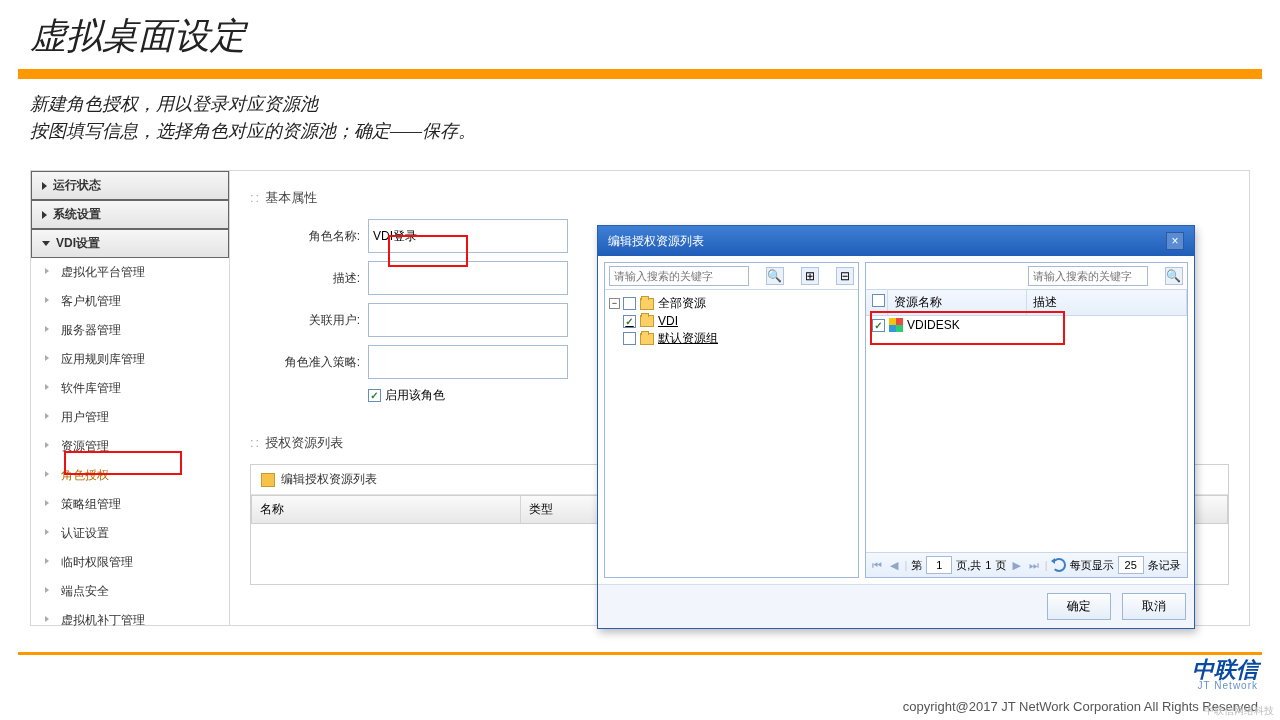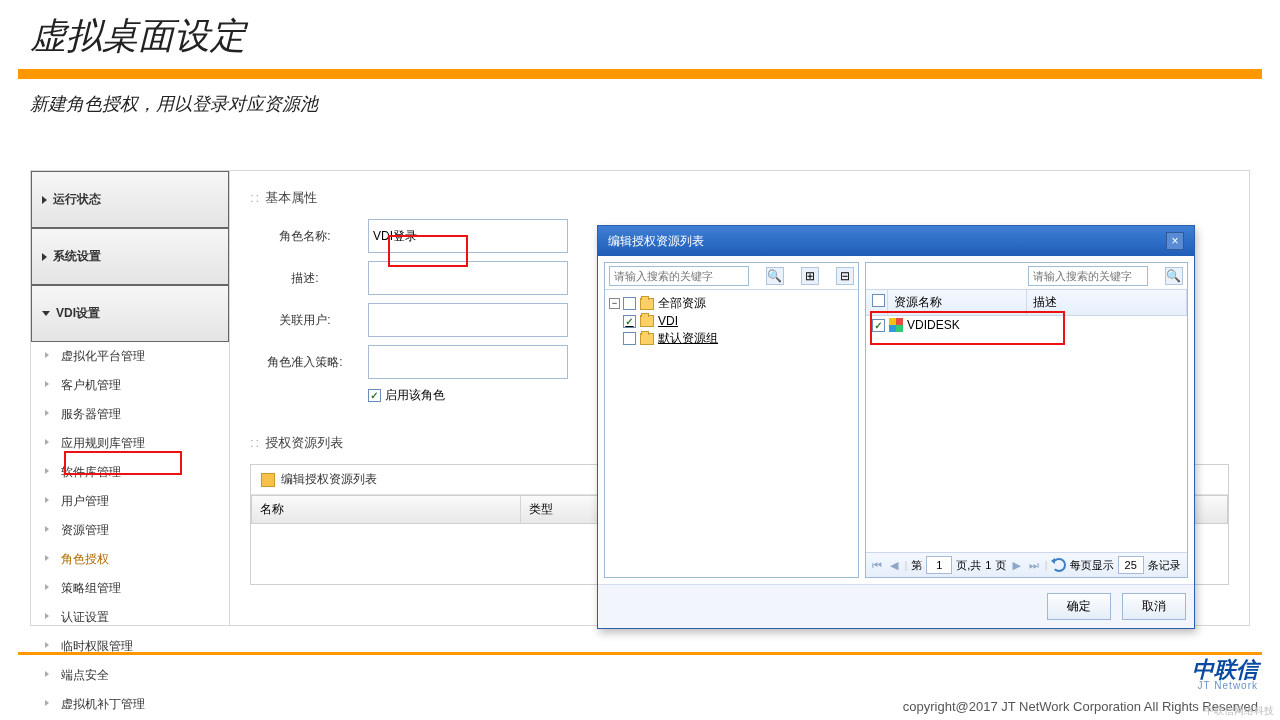--- a/index.html
+++ b/index.html
@@ -2,32 +2,32 @@
 <html><head>
 <meta charset="utf-8">
 <style>
 * { box-sizing: border-box; margin: 0; padding: 0; }
 body { font-family: "Microsoft YaHei", "SimSun", sans-serif; font-size: 12px; background: #fff; width: 1280px; height: 720px; overflow: hidden; position: relative; }
 .slide-title { font-family: "SimSun", serif; font-size: 36px; padding: 12px 30px 8px; font-style: italic; color: #222; }
 .orange-bar { height: 10px; background: #ff9800; margin: 0 18px; }
 .subtitle { font-family: "SimSun", serif; font-size: 18px; padding: 12px 30px 10px; line-height: 1.5; font-style: italic; color: #222; }
 .app { position: absolute; left: 30px; top: 170px; right: 30px; height: 456px; display: flex; }
 .sidebar { width: 200px; border: 1px solid #d8d8d8; background: #fff; }
-.sidebar-top { border: 1px solid #666; background: linear-gradient(#f6f6f6,#e4e4e4); padding: 19px 10px; font-weight: bold; color: #333; }
+.sidebar-top { border: 1px solid #666; background: linear-gradient(#f6f6f6,#e4e4e4); padding: 5px 10px; font-weight: bold; color: #333; }
 .sidebar-top .tri { display:inline-block; width:0; height:0; border-top:4px solid transparent; border-bottom:4px solid transparent; border-left:5px solid #333; margin-right:6px; vertical-align:middle; }
 .sidebar-top.open .tri { border-left:4px solid transparent; border-right:4px solid transparent; border-top:5px solid #333; border-bottom:0; }
 .sidebar-item { padding: 6px 10px 6px 30px; color: #333; position: relative; cursor:pointer; }
 .sidebar-item .arrow { position:absolute; left:14px; top:10px; width:0; height:0; border-top:3px solid transparent; border-bottom:3px solid transparent; border-left:4px solid #aaa; }
 .sidebar-item.active { color: #b06a00; }
 .highlight-box { position:absolute; border:2px solid #e11; pointer-events:none; }
 .content { flex:1; position:relative; border:1px solid #d8d8d8; border-left:0; background:#fff; padding: 10px 20px; }
 .section-title { font-size: 13px; color:#444; margin: 8px 0 12px; }
 .section-title .dots { color:#aaa; letter-spacing:2px; margin-right:4px; }
 .form-row { display:flex; align-items:center; margin: 8px 0; }
-.form-label { width: 110px; text-align:center; margin-right:8px; color:#333; }
+.form-label { width: 110px; text-align:right; margin-right:8px; color:#333; }
 .form-input { border:1px solid #a7bcd4; height:24px; padding:16px 4px; font-size:12px; width:200px; }
 .form-check { margin-left: 118px; }
 .grid-head { border:1px solid #cfcfcf; background:linear-gradient(#fafafa,#e8e8e8); display:flex; }
 .grid-head > div { padding:5px 8px; border-right:1px solid #d4d4d4; }
 .auth-panel { border:1px solid #d0d0d0; background:#fff; margin-top:8px; }
 .auth-panel-title { padding:6px 10px; color:#333; border-bottom:1px solid #e4e4e4; }
 .auth-panel-title .ico { display:inline-block; width:14px; height:14px; background:#f6c24a; border:1px solid #c99a2e; vertical-align:middle; margin-right:6px; position:relative; }
 .dialog { position:absolute; left:597px; top:225px; width:598px; border:1px solid #2a5faf; background:#fff; box-shadow: 2px 4px 8px rgba(0,0,0,.25); }
 .dialog-title { background:linear-gradient(#3f7fd4,#1f5db8); color:#fff; padding:6px 10px; display:flex; justify-content:space-between; align-items:center; }
 .dialog-close { width:18px; height:18px; background:#5a8cd6; color:#fff; text-align:center; line-height:16px; cursor:pointer; border:1px solid #2f5999; }
@@ -65,20 +65,21 @@
 .copyright { color:#555; font-size:13px; }
 .watermark { position:absolute; right:6px; bottom:2px; color:#bbb; font-size:10px; }
 </style>
 </head>
 <body>
 
 <div class="slide-title">虚拟桌面设定</div>
 <div class="orange-bar"></div>
 <div class="subtitle">
   <div>新建角色授权，用以登录对应资源池</div>
+  <div>按图填写信息，选择角色对应的资源池；确定——保存。</div>
 </div>
 
 <div class="app">
   <div class="sidebar">
     <div class="sidebar-top"><span class="tri"></span><span>运行状态</span></div>
     <div class="sidebar-top"><span class="tri"></span><span>系统设置</span></div>
     <div class="sidebar-top open"><span class="tri"></span><span>VDI设置</span></div>
     <div class="sidebar-item"><span class="arrow"></span><span>虚拟化平台管理</span></div>
     <div class="sidebar-item"><span class="arrow"></span><span>客户机管理</span></div>
     <div class="sidebar-item"><span class="arrow"></span><span>服务器管理</span></div>

